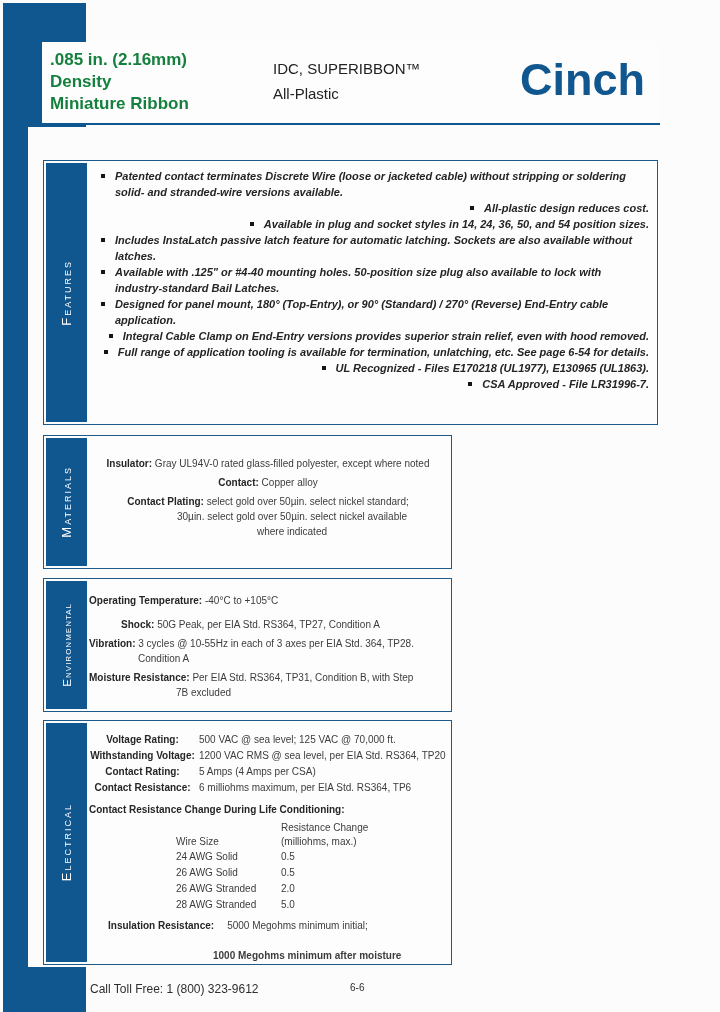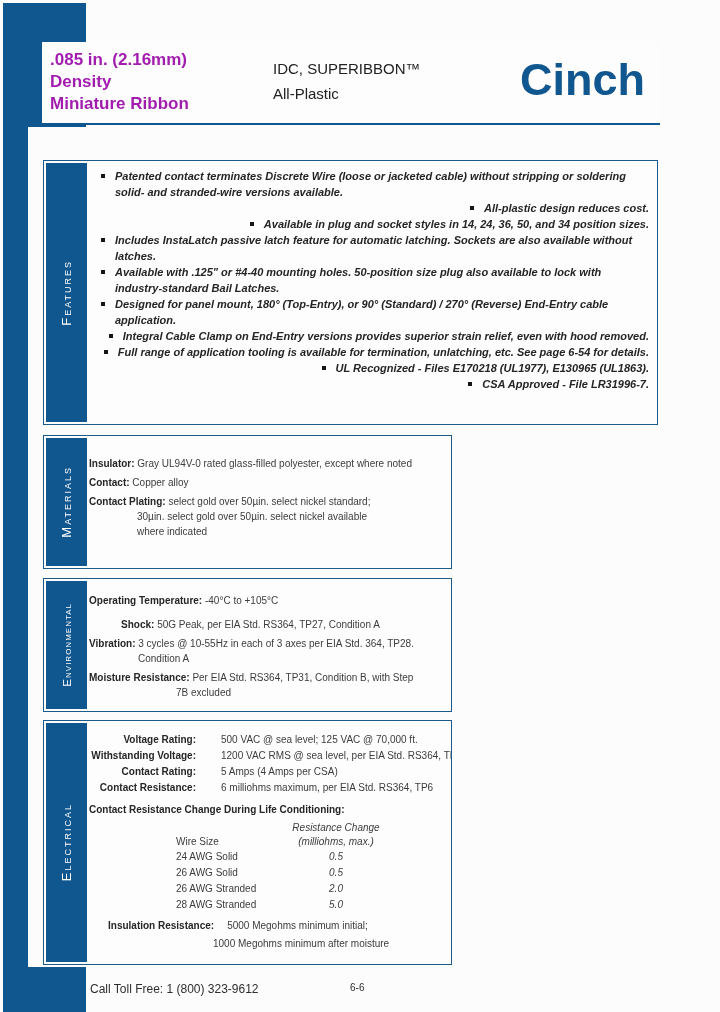--- a/index.html
+++ b/index.html
@@ -18,21 +18,21 @@
   .page{position:relative;width:720px;height:1012px;overflow:hidden;background:#fcfcfc;}
 
   
   .left-strip{position:absolute;left:3px;top:3px;width:25px;height:1009px;background:var(--navy);}
   .corner-top{position:absolute;left:3px;top:3px;width:83px;height:124px;background:var(--navy);}
   .corner-bottom{position:absolute;left:3px;top:967px;width:83px;height:45px;background:var(--navy);}
   .header-rule{position:absolute;left:28px;top:123px;width:632px;height:2px;background:var(--navy);}
 
   
   .header-box{position:absolute;left:42px;top:42px;width:616px;height:81px;background:#fdfdfd;}
-  .title{position:absolute;left:8px;top:7px;font-size:17px;line-height:22px;font-weight:bold;color:#a21caf;}
+  .title{position:absolute;left:8px;top:7px;font-size:17px;line-height:22px;font-weight:bold;color:#15803d;}
   .subtitle{position:absolute;left:231px;top:14px;font-size:15px;line-height:25px;color:#222;}
   .logo{position:absolute;left:478px;top:12px;font-size:45px;font-weight:bold;color:var(--navy);letter-spacing:0;}
 
   
   .box{position:absolute;left:43px;background:#fdfdfd;border:1.5px solid #1b5a8a;overflow:hidden;}
   .box.features{top:160px;width:615px;height:265px;}
   .box.materials{top:435px;width:409px;height:134px;}
   .box.environmental{top:578px;width:409px;height:134px;}
   .box.electrical{top:720px;width:409px;height:245px;}
 
@@ -51,39 +51,39 @@
   
   .sec-content{position:absolute;left:45px;top:0;right:4px;font-size:10px;color:#3c3c3c;}
   .line{line-height:15px;white-space:nowrap;}
   .line b{color:#262626;}
   .mt{margin-top:4px;}
   .mt2{margin-top:9px;margin-left:32px;}
   .ind-77{margin-left:48px;}
   .ind-49{margin-left:49px;}
   .ind-87{margin-left:87px;}
 
-  .materials-content{top:20px;}
+  .materials-content{top:20px;text-align:center;}
   .environmental-content{top:14px;}
   .electrical-content{top:11px;}
 
   
   .spec-row{display:flex;line-height:16px;white-space:nowrap;}
-  .spec-label{flex:none;width:107px;text-align:right;font-weight:bold;color:#262626;}
-  .spec-value{margin-left:25px;}
+  .spec-label{flex:none;width:107px;text-align:center;font-weight:bold;color:#262626;}
+  .spec-value{margin-left:3px;}
   .life-heading{margin-top:8px;font-weight:bold;color:#262626;white-space:nowrap;}
 
   .awg-table{margin-top:6px;}
   .awg-row{display:flex;line-height:16px;}
   .awg-row.hdr{line-height:14px;}
   .awg-c1{flex:none;margin-left:87px;width:105px;}
-  .awg-c2{flex:none;width:110px;text-align:center;font-style:italic;}
+  .awg-c2{flex:none;width:110px;}
   .ins-row{display:flex;margin-top:5px;line-height:16px;white-space:nowrap;}
   .ins-label{flex:none;margin-left:19px;font-weight:bold;color:#262626;}
   .ins-value{margin-left:13px;}
-  .ins-cont{margin-left:124px;margin-top:2px;line-height:16px;white-space:nowrap;}
+  .ins-cont{margin-left:124px;margin-top:14px;line-height:16px;white-space:nowrap;font-weight:bold;}
 
   
   .footer-call{position:absolute;left:90px;top:982px;font-size:12px;color:#2e2e2e;}
   .footer-page{position:absolute;left:350px;top:982px;font-size:10px;color:#2e2e2e;}
 </style>
 </head>
 <body>
 
 <div class="page">
 
@@ -116,21 +116,21 @@
           <span class="bullet-text">Patented contact terminates Discrete Wire (loose or jacketed cable) without stripping or soldering solid- and stranded-wire versions available.</span>
         </div>
 
         <div class="bullet-item">
           <span class="bullet-sq"></span>
           <span class="bullet-text">All-plastic design reduces cost.</span>
         </div>
 
         <div class="bullet-item">
           <span class="bullet-sq"></span>
-          <span class="bullet-text">Available in plug and socket styles in 14, 24, 36, 50, and 34 position sizes.</span>
+          <span class="bullet-text">Available in plug and socket styles in 14, 24, 36, 50, and 54 position sizes.</span>
         </div>
 
         <div class="bullet-item">
           <span class="bullet-sq"></span>
           <span class="bullet-text">Includes InstaLatch passive latch feature for automatic latching. Sockets are also available without latches.</span>
         </div>
 
         <div class="bullet-item">
           <span class="bullet-sq"></span>
           <span class="bullet-text">Available with .125" or #4-40 mounting holes. 50-position size plug also available to lock with industry-standard Bail Latches.</span>

